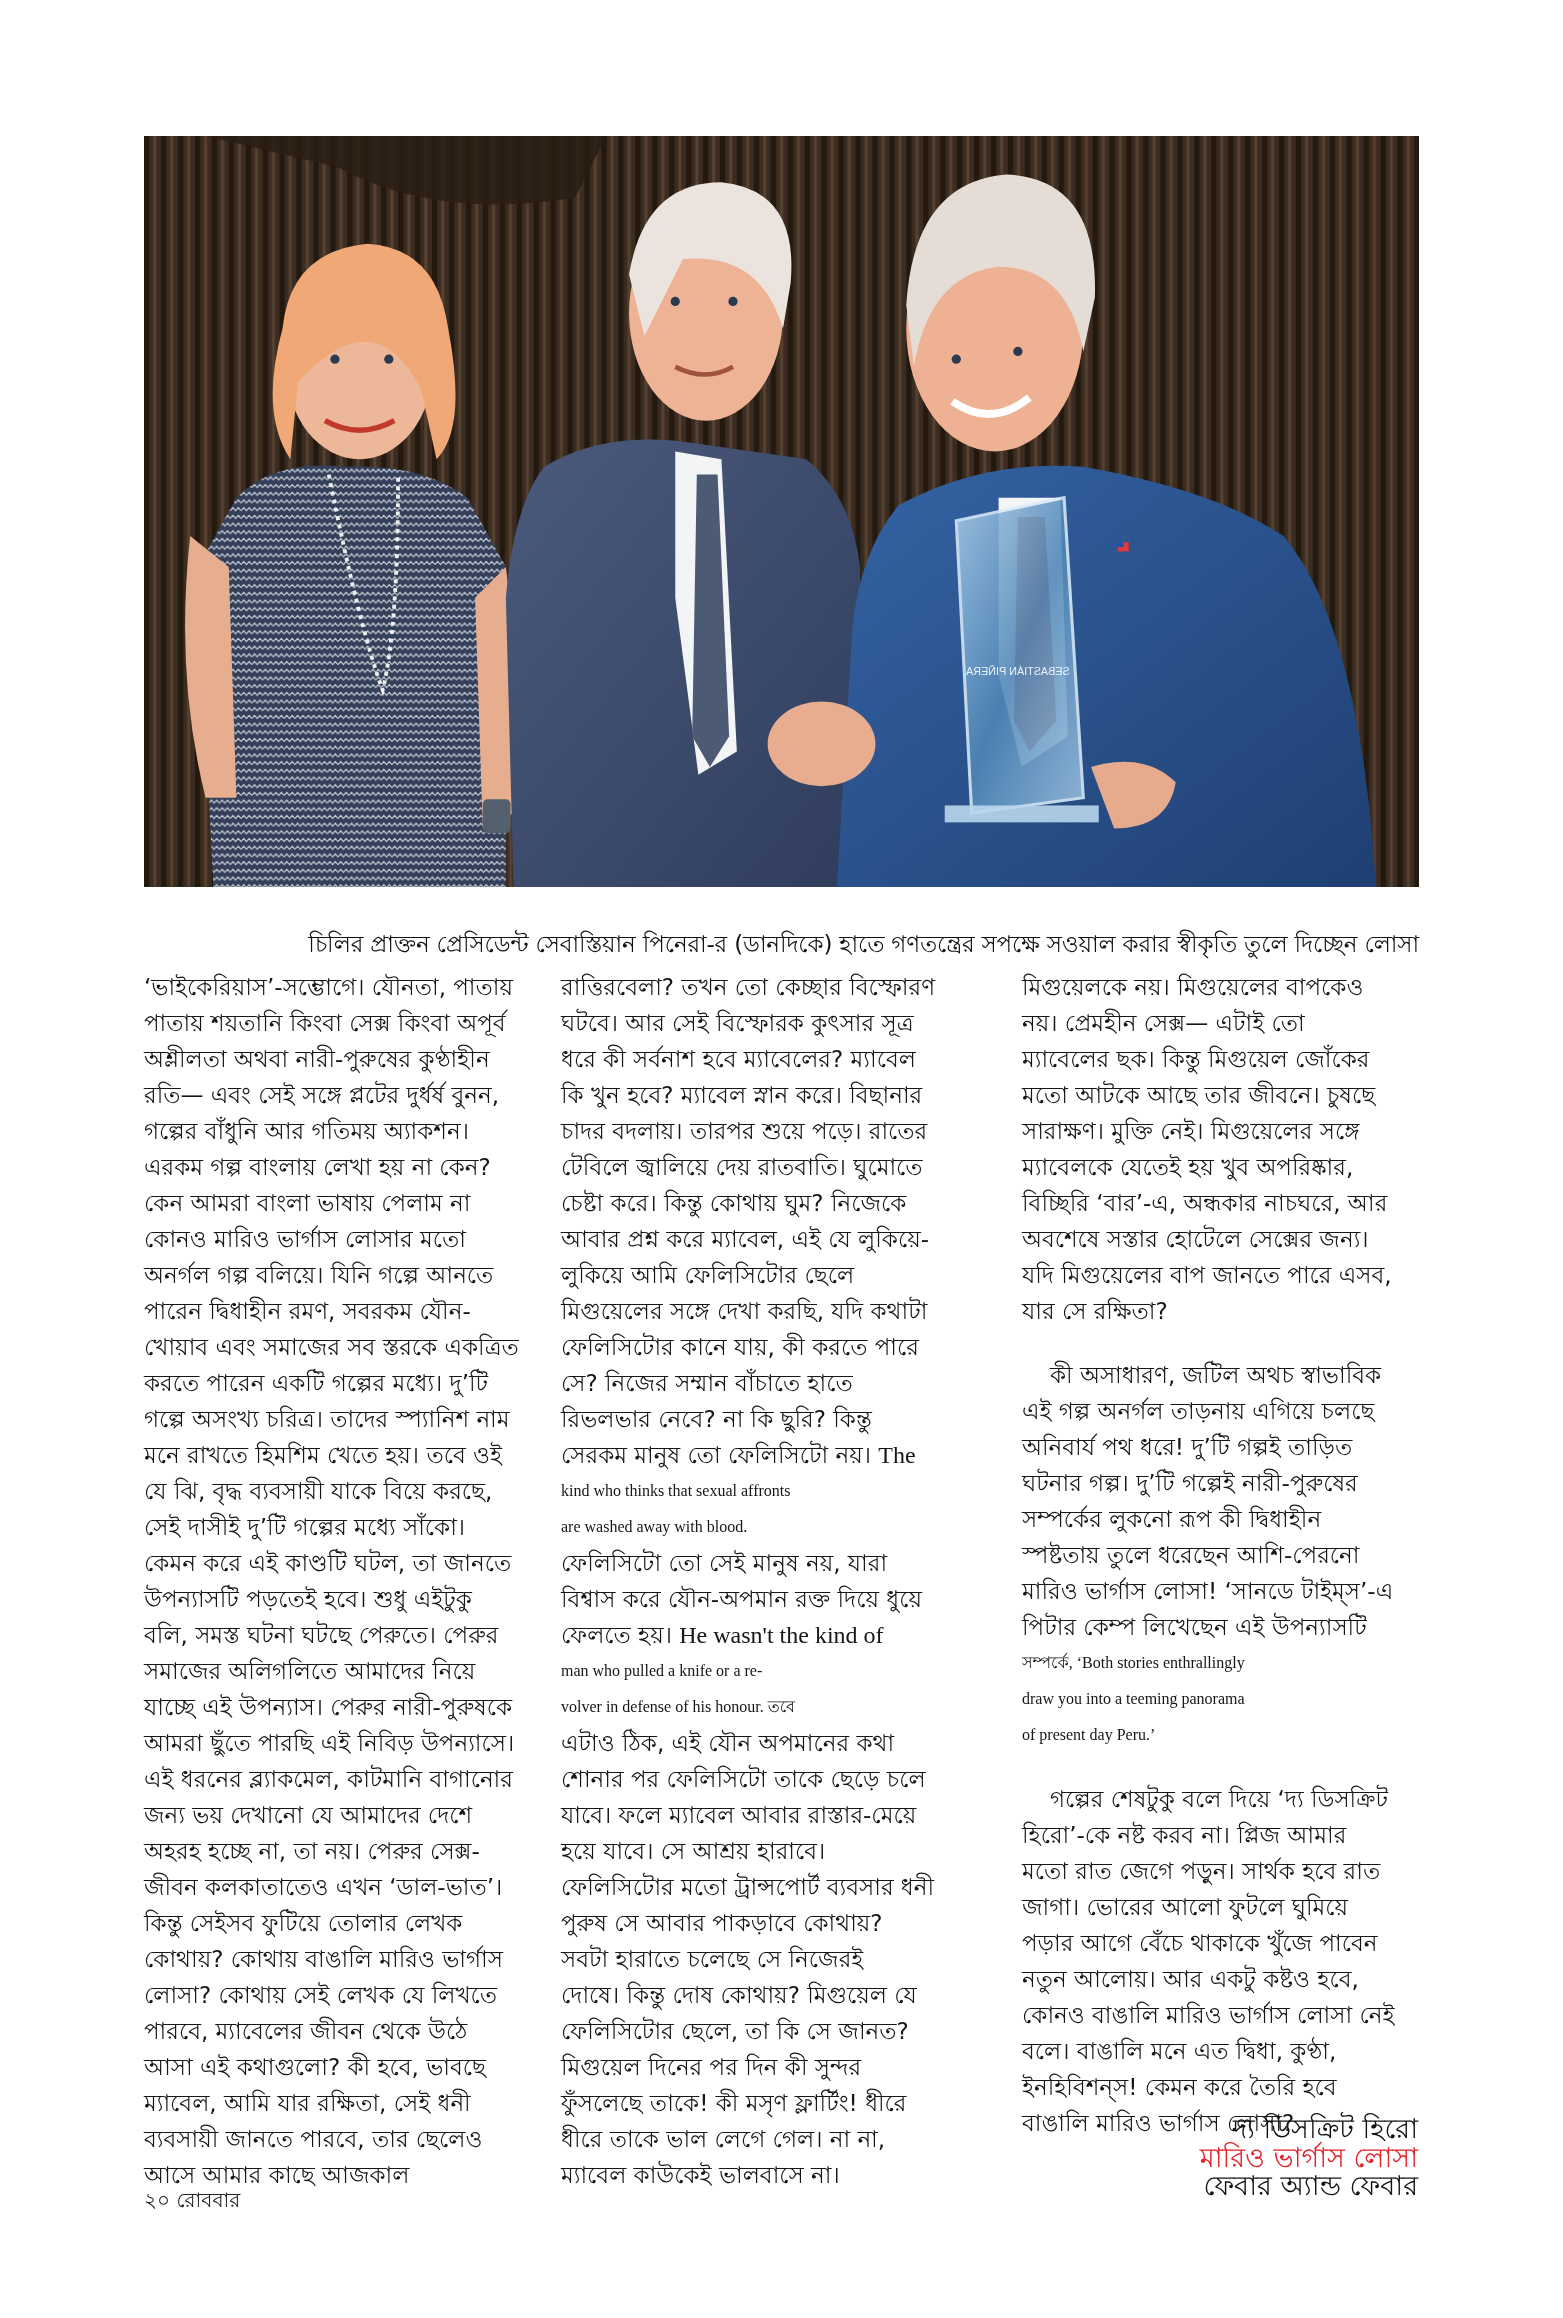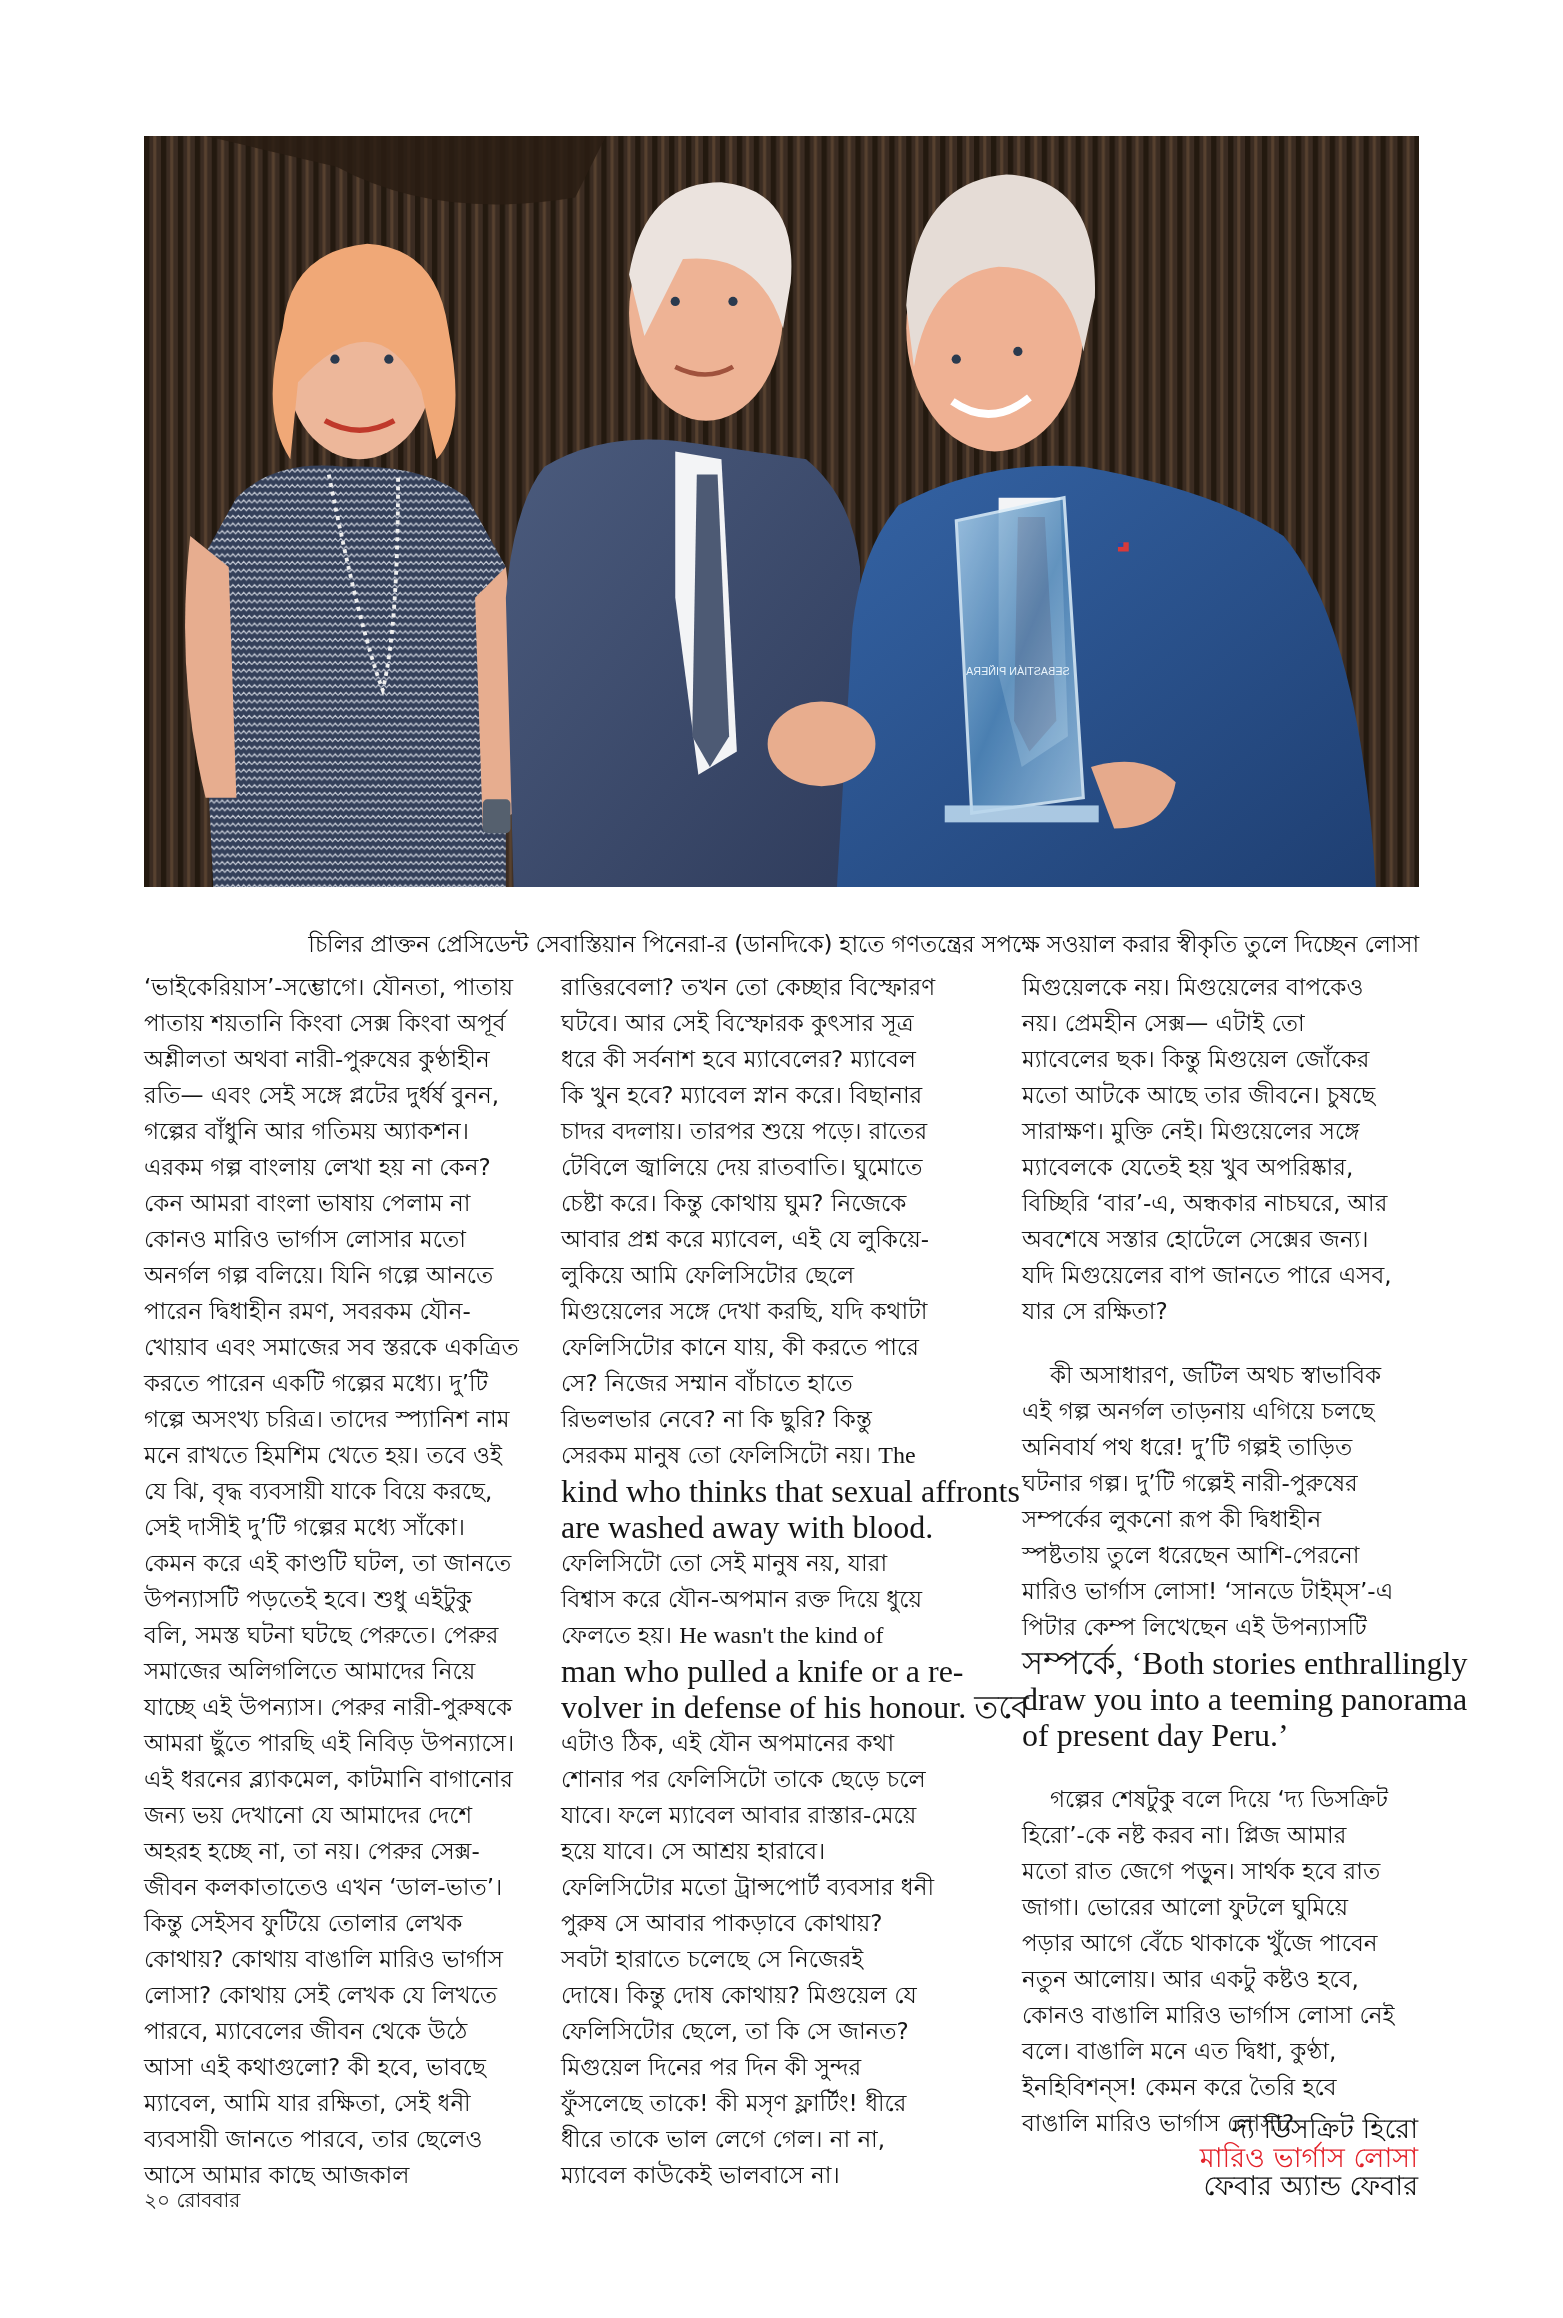--- a/index.html
+++ b/index.html
@@ -52,21 +52,21 @@
     color: #161616;
   }
   .column .line {
     display: block;
     white-space: nowrap;
     overflow: visible;
     height: 36px;
   }
   .column .line.en {
     font-family: "Liberation Serif", "DejaVu Serif", serif;
-    font-size: 32px;
+    font-size: 16px;
   }
   .column .line.indent { padding-left: 28px; margin-top: 28px; }
   .col-1 { left: 144px; }
   .col-2 { left: 561px; }
   .col-3 { left: 1022px; }
 
   
   .credits {
     position: absolute;
     left: 1022px;

